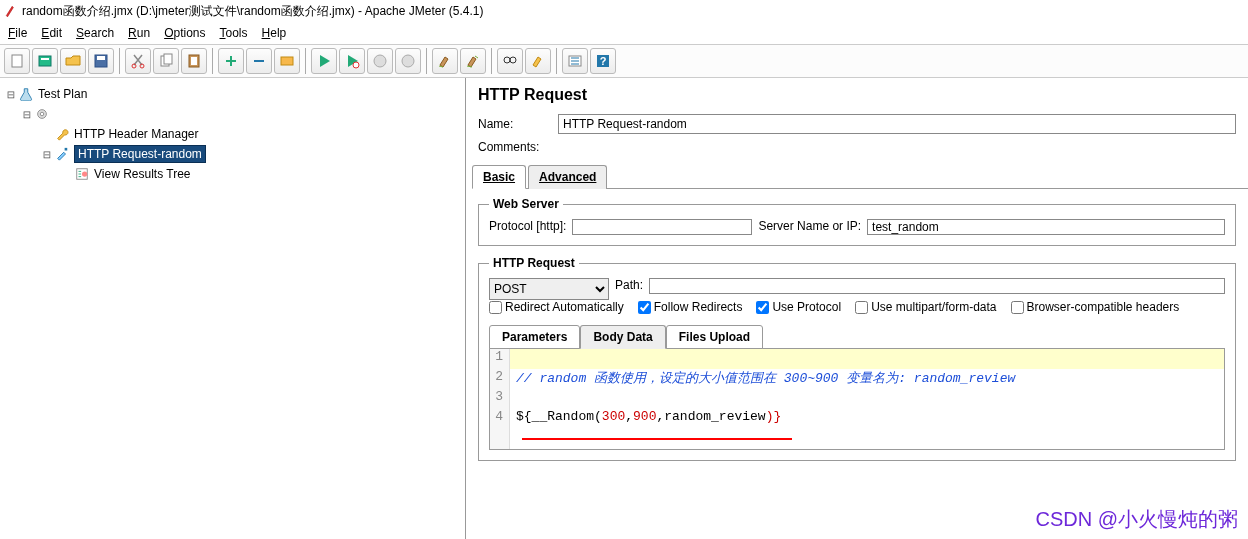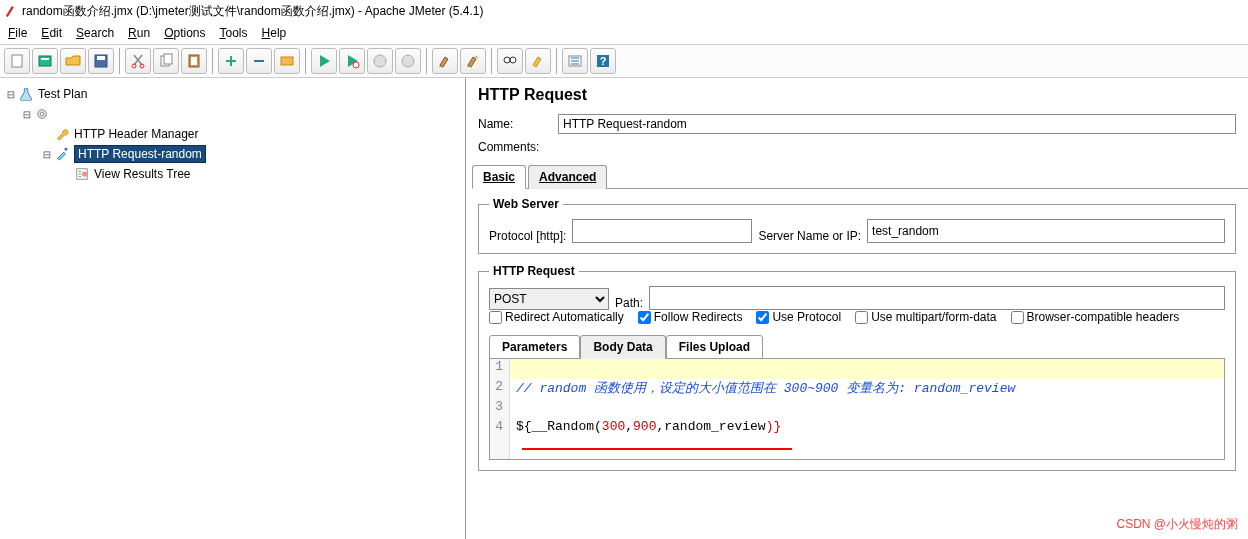--- a/index.html
+++ b/index.html
@@ -27,40 +27,40 @@
   .r-title { font-size: 16px; font-weight: bold; margin-bottom: 10px; }
   .form-row { display: flex; align-items: center; margin-bottom: 6px; }
   .form-row .lab { width: 80px; font-size: 12px; }
   .form-row input[type=text] { flex: 1; border: 1px solid #888; height: 20px; padding: 0 4px; font-size: 12px; }
   .tabs { display: flex; border-bottom: 1px solid #999; margin: 0 0 0 6px; text-decoration: underline; }
   .tab { border: 1px solid #999; border-bottom: none; padding: 4px 10px; background: #eee; font-weight: bold; cursor: pointer; border-radius: 3px 3px 0 0; margin-right: 2px; position: relative; top: 1px; }
   .tab.active { background: #fff; border-bottom: 1px solid #fff; }
   .panel { border-top: none; padding: 8px 12px 8px 12px; overflow: auto; }
   fieldset { border: 1px solid #999; padding: 8px 10px 10px 10px; margin-bottom: 10px; }
   legend { font-weight: bold; padding: 0 4px; font-size: 12px; }
-  .inline { display: flex; align-items: flex-end; gap: 6px; flex-wrap: wrap; }
+  .inline { display: flex; align-items: flex-start; gap: 6px; flex-wrap: wrap; }
   .inline label { font-size: 12px; }
-  .inline input[type=text] { border: 1px solid #888; height: 24px; padding: 0 4px; font-size: 12px; }
+  .inline input[type=text] { border: 1px solid #888; height: 16px; padding: 0 4px; font-size: 12px; }
   .inline select { border: 1px solid #888; height: 22px; font-size: 12px; width: 120px; }
   .cbrow { display: flex; align-items: center; gap: 14px; margin-top: 0; flex-wrap: wrap; }
   .cbrow label { display: flex; align-items: center; gap: 3px; font-size: 12px; white-space: nowrap; }
   .subtabs { display: flex; margin-top: 2px; }
   .subtab { border: 1px solid #999; padding: 4px 12px; background: #fff; font-weight: bold; cursor: pointer; position: relative; top:1px; border-radius: 3px 3px 0 0;}
   .subtab.active { background: #eee; border-bottom:1px solid #eee;}
   .subtab:not(.active){ border-bottom:1px solid #999;}
   .body-data { border: 1px solid #999; background: #fff; font-family: "Courier New", monospace; font-size: 13px; }
   .bd-row { display: flex; min-height: 20px; }
   .gutter { width: 20px; text-align: right; padding-right: 6px; color: #888; background: #f6f6f6; border-right: 1px solid #ddd; user-select:none;}
   .code { padding: 0 6px; white-space: pre; flex:1;}
   .hl { background: #ffffcc; }
   .comment { color: #1d4ed8; font-style: italic; }
   .expr, .c-red { color: #cc0000; }
   .c-blue { color: #000; }
   .underline-red { border-bottom: 2px solid red; display:inline-block; height:2px; width:270px; margin-left:6px;}
-  .watermark { position: absolute; right: 10px; bottom: 6px; color: #ef4444; font-size: 12px; font-family: sans-serif; }
+  .watermark { position: absolute; right: 10px; bottom: 6px; color: #6d28d9; font-size: 20px; font-family: sans-serif; }
 </style>
 </head>
 <body>
 
 <div class="titlebar">
   <svg class="feather" viewBox="0 0 24 24">
       <path d="M4 20 L14 4 L16 6 L6 22 Z" fill="#d33" stroke="#a00" stroke-width="1"></path>
     </svg>
   <span class="titlebar-text">random函数介绍.jmx (D:\jmeter测试文件\random函数介绍.jmx) - Apache JMeter (5.4.1)</span>
 </div>

